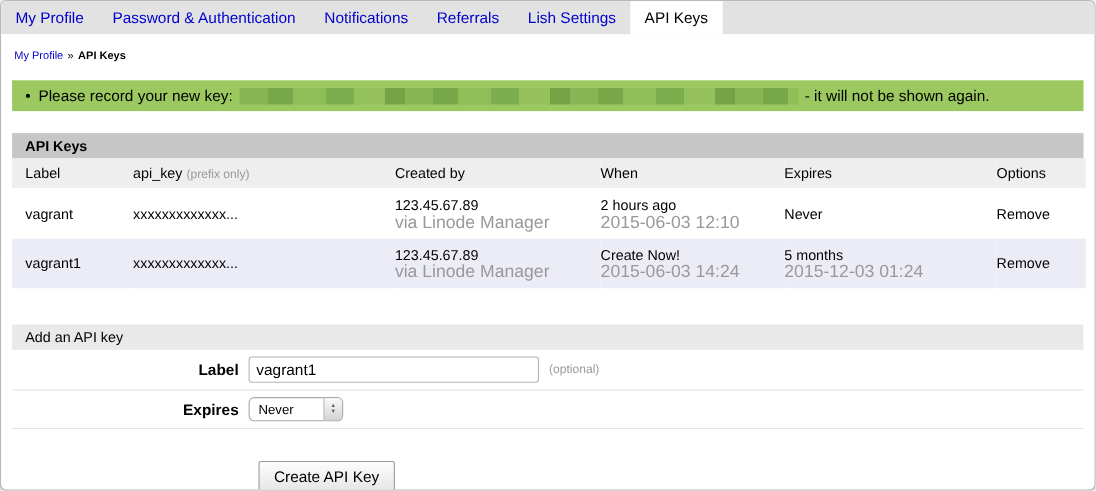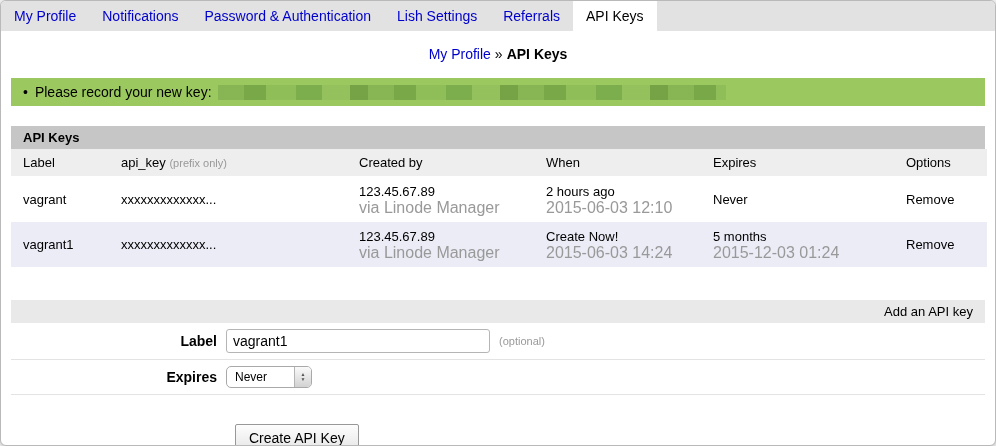--- a/index.html
+++ b/index.html
@@ -35,23 +35,22 @@
   }
   .tab.active {
     background: #ffffff;
     color: #000000;
     cursor: default;
   }
 
   
   .breadcrumb {
     padding: 15px 12px 0 12px;
-    font-size: 14px;
+    font-size: 10px;
     color: #000;
-    text-align: center;
   }
   .breadcrumb a { color: #0000cc; text-decoration: none; cursor: pointer; }
   .breadcrumb .sep { margin: 0 4px; }
   .breadcrumb .current { font-weight: bold; }
 
   
   .notice {
     margin: 16px 10px 0 10px;
     background: #9cc95f;
     padding: 6px 12px;
@@ -186,35 +185,36 @@
     cursor: pointer;
   }
 </style>
 </head>
 <body>
 
 <div class="window">
 
   <div class="tabbar">
     <a class="tab">My Profile</a>
+    <a class="tab">Password &amp; Authentication</a>
     <a class="tab">Notifications</a>
-    <a class="tab">Password &amp; Authentication</a>
+    <a class="tab">Referrals</a>
     <a class="tab">Lish Settings</a>
-    <a class="tab">Referrals</a>
     <a class="tab active">API Keys</a>
   </div>
 
   <div class="breadcrumb">
     <a>My Profile</a><span class="sep">»</span><span class="current">API Keys</span>
   </div>
 
   <div class="notice">
     <span class="bullet">•</span>
     <span>Please record your new key:</span>
     <span class="redacted-key"></span>
+    <span>- it will not be shown again.</span>
   </div>
 
   <div class="section">
     <div class="section-titlebar bold">API Keys</div>
     <table class="keys">
       <colgroup>
         <col class="c-label">
           <col class="c-apikey">
           <col class="c-created">
         <col class="c-when">
@@ -267,21 +267,21 @@
           </td>
           <td>
             <a class="remove">Remove</a>
           </td>
         </tr>
       </tbody>
     </table>
   </div>
 
   <div class="form-section">
-    <div class="section-titlebar" style="background:#e9e9e9;text-align:right;">Add an API key</div>
+    <div class="section-titlebar" style="background:#e9e9e9;">Add an API key</div>
 
     <div class="form-row">
       <div class="form-label">Label</div>
       <input class="text-input" type="text" value="vagrant1" style="">
       <span class="optional-note">(optional)</span>
     </div>
 
     <div class="form-row">
       <div class="form-label">Expires</div>
       <div class="fake-select">

